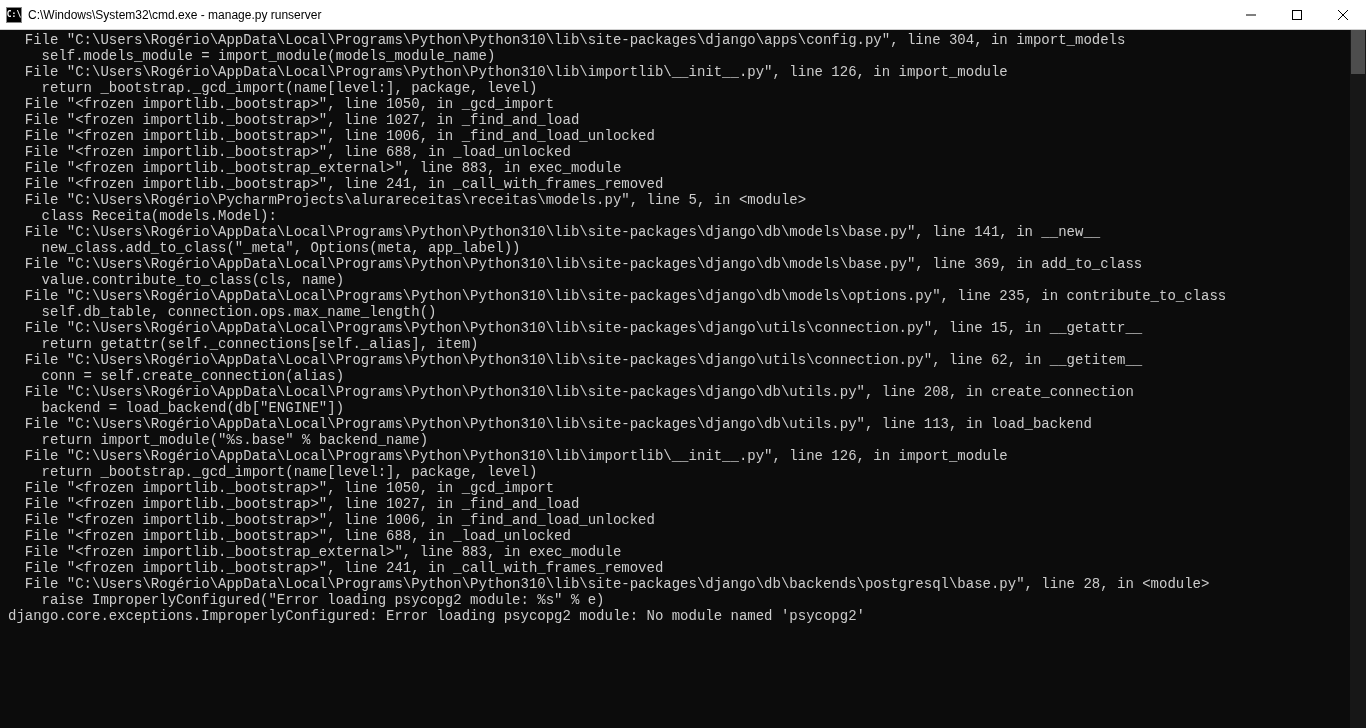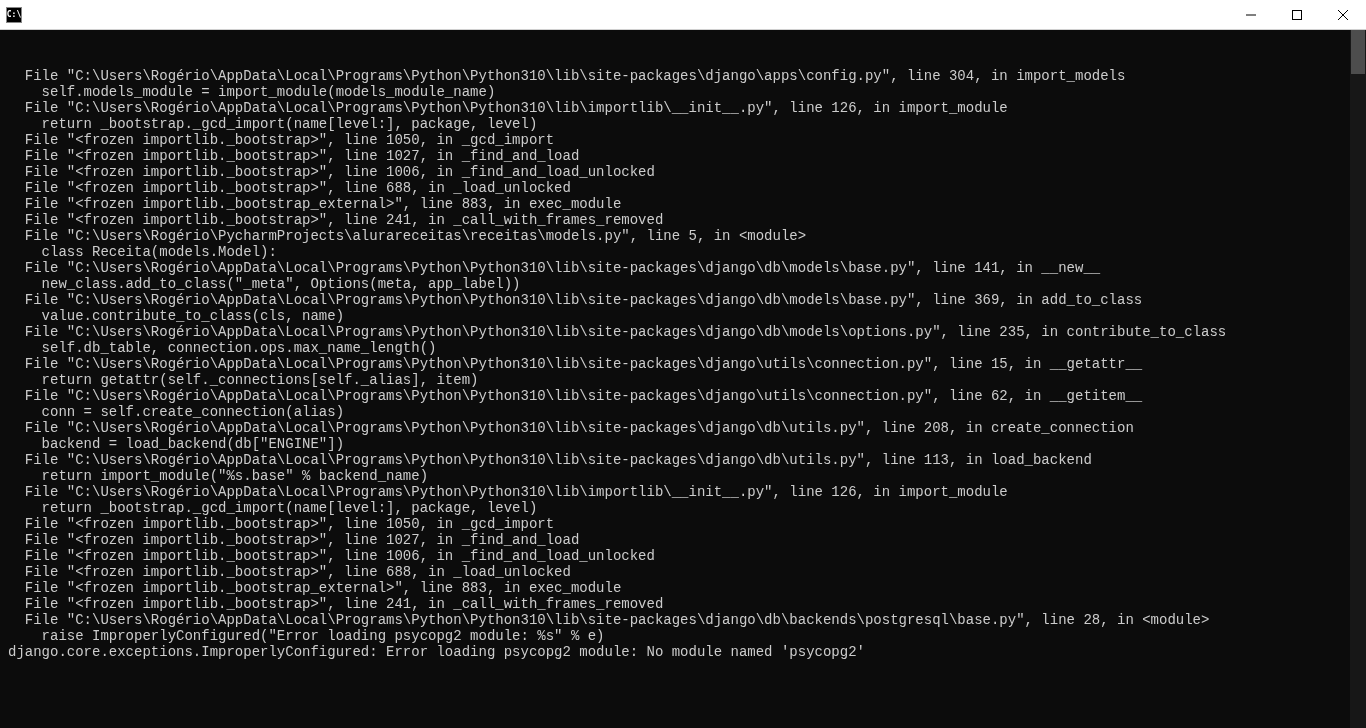--- a/index.html
+++ b/index.html
@@ -64,21 +64,20 @@
     overflow: hidden;
   }
   .terminal {
     flex: 1;
     padding: 2px 0 0 8px;
     white-space: pre;
     line-height: 16px;
     font-size: 14px;
     letter-spacing: 0;
     overflow: hidden;
-    margin-top: 36px;
   }
   .scrollbar {
     width: 16px;
     background: #171717;
     position: relative;
   }
   .scrollbar-thumb {
     position: absolute;
     top: 0;
     left: 1px;
@@ -86,20 +85,21 @@
     height: 44px;
     background: #4d4d4d;
   }
 </style>
 </head>
 <body>
 
 <div class="titlebar">
   <div class="titlebar-left">
     <span class="cmd-icon">C:\</span>
+    <span>C:\Windows\System32\cmd.exe - manage.py  runserver</span>
   </div>
   <div class="titlebar-buttons">
     <div class="titlebar-btn">
       <svg viewBox="0 0 10 10">
           <line x1="0" y1="5" x2="10" y2="5" stroke="#000" stroke-width="1"></line>
         </svg>
     </div>
     <div class="titlebar-btn">
       <svg viewBox="0 0 10 10">
           <rect x="0.5" y="0.5" width="9" height="9" fill="none" stroke="#000" stroke-width="1"></rect>

